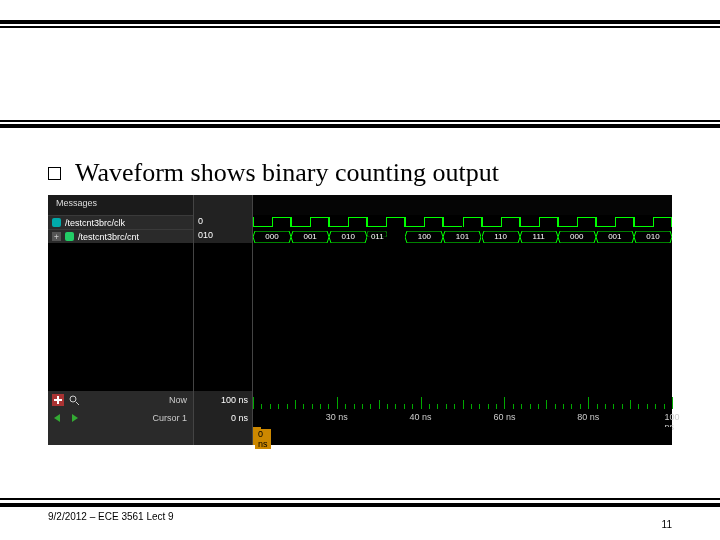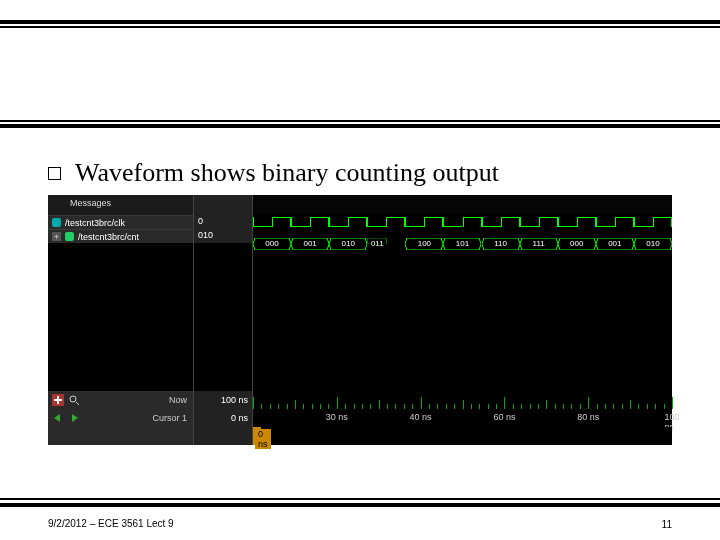--- a/index.html
+++ b/index.html
@@ -15,21 +15,21 @@
 
   .title { position: absolute; top: 58px; left: 36px; font-size: 36px; color: #000; }
   .bullet { position: absolute; top: 158px; left: 48px; display: flex; align-items: center; gap: 14px; }
   .bullet-box { width: 13px; height: 13px; border: 1.5px solid #000; }
   .bullet-text { font-size: 26px; color: #000; }
 
   .wave-wrap { position: absolute; top: 195px; left: 48px; width: 624px; height: 250px; background: #000; }
 
   
   .sig-col { position: absolute; top: 0; left: 0; width: 145px; height: 100%; background: #2a2a2a; }
-  .sig-header { height: 20px; background: #1b1b1b; color: #ddd; font: 9px Arial; padding: 3px 22px; }
+  .sig-header { height: 20px; background: #1b1b1b; color: #ddd; font: 9px Arial; padding: 3px 8px; }
   .sig-row { height: 14px; color: #fff; font: 9px Arial; display: flex; align-items: center; gap: 4px; padding-left: 4px; border-top: 1px solid #3a3a3a; }
   .sig-row .mark { width: 9px; height: 9px; background: #0aa; border-radius: 2px; }
   .sig-row .mark.green { background: #2c6; }
   .sig-row .plus { width: 9px; height: 9px; background: #555; color: #ccc; font: 8px/9px monospace; text-align: center; }
 
   
   .val-col { position: absolute; top: 0; left: 145px; width: 60px; height: 100%; background: #222; border-left: 1px solid #444; border-right: 1px solid #444; }
   .val-row { height: 14px; color: #fff; font: 9px Arial; padding: 1px 4px; }
   .val-header { height: 20px; }
 
@@ -40,40 +40,40 @@
   .cnt-row { position: relative; height: 14px; }
 
   
   .clk-line { position: absolute; top: 2px; left: 0; right: 0; height: 10px; }
   .clk-seg-high { position: absolute; top: 0; height: 10px; border: 1px solid #0f0; border-bottom: none; }
   .clk-seg-low  { position: absolute; bottom: 0; height: 0; border-bottom: 1px solid #0f0; }
   .clk-vert { position: absolute; top: 0; bottom: 0; width: 0; border-left: 1px solid #0f0; }
 
   
   .cnt-line { position: absolute; top: 1px; left: 0; right: 0; height: 12px; }
-  .cnt-seg { position: absolute; top: 8px; bottom: 0; color: #fff; font: 8px/12px Arial; text-align: center; }
+  .cnt-seg { position: absolute; top: 1px; bottom: 0; color: #fff; font: 8px/12px Arial; text-align: center; }
   .cnt-seg svg { position: absolute; inset: 0; }
   .cnt-seg .lbl { position: absolute; inset: 0; text-align: center; }
 
   
   .bottom-rows { position: absolute; left: 0; right: 0; bottom: 0; height: 54px; }
   .br-row { height: 18px; display: flex; }
   .br-left { width: 145px; background: #2a2a2a; display: flex; align-items: center; gap: 4px; padding-left: 4px; }
   .br-left .ico { width: 12px; height: 12px; }
   .br-mid  { width: 60px; background: #222; color: #fff; font: 9px Arial; display: flex; align-items: center; justify-content: flex-end; padding-right: 4px; border-left:1px solid #444; border-right:1px solid #444;}
   .br-wave { flex: 1; background: #000; position: relative; }
   .ruler-tick { position: absolute; top: 0; bottom: 0; width: 1px; background: #0a0; }
   .ruler-lbl { position: absolute; top: 3px; color: #ccc; font: 9px Arial; transform: translateX(-50%); }
   .cursor-bar { position: absolute; top: 0; bottom: 0; background: #c80; }
   .cursor-lbl { position: absolute; left: 2px; top: 2px; color: #000; font: 9px Arial; background: #c80; padding: 0 3px; }
 
   .now-label, .cursor-name-label { color: #ccc; font: 9px Arial; margin-left: auto; padding-right: 6px; }
 
   
-  .foot-left { position: absolute; left: 48px; bottom: 11px; font: 10px Arial; color: #000; }
+  .foot-left { position: absolute; left: 48px; bottom: 18px; font: 10px Arial; color: #000; }
   .foot-mid  { position: absolute; left: 50%; bottom: 10px; transform: translateX(-50%); font: 10px Arial; color: #000; }
   .foot-right{ position: absolute; right: 48px; bottom: 10px; font: 10px Arial; color: #000; }
 
   .sig-fill { position:absolute; top:48px; left:0; right:0; bottom:54px; background:#000; }
   .val-fill { position:absolute; top:48px; left:0; right:0; bottom:54px; background:#000; }
 </style>
 </head>
 <body>
 
 <div class="slide">

